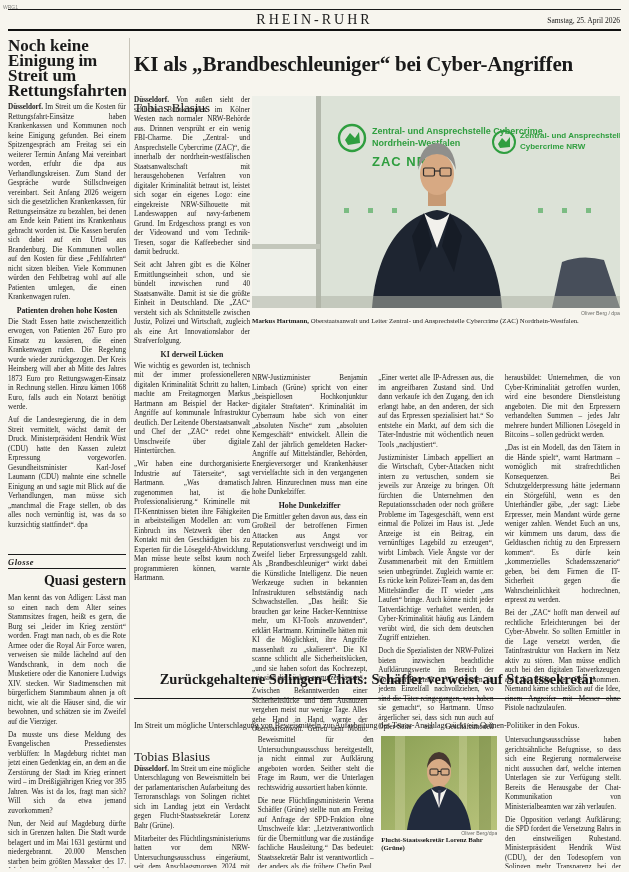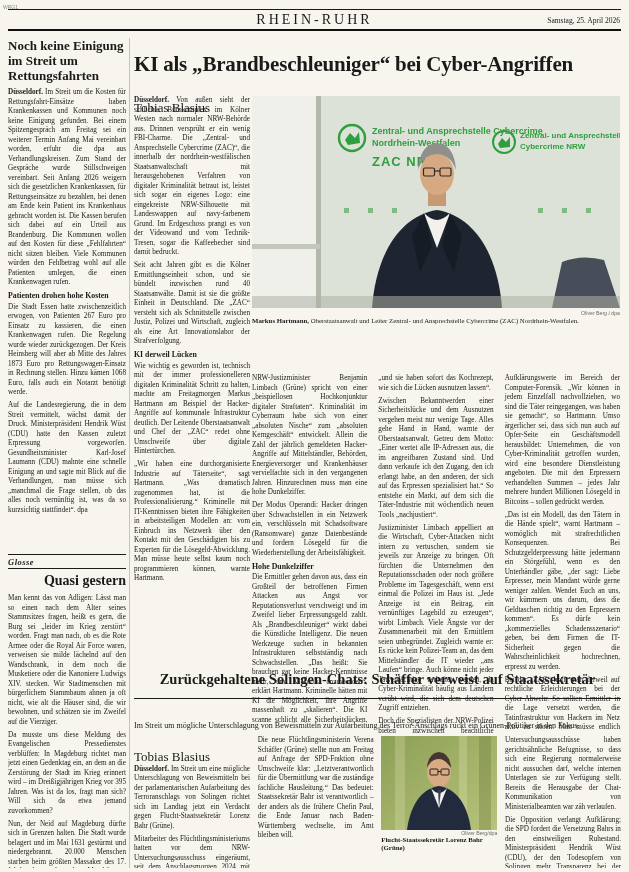--- a/index.html
+++ b/index.html
@@ -8,23 +8,23 @@
   .abs{position:absolute;}
   .rule{border-top:1px solid #1a1a1a;height:0;}
   .rule-thick{border-top:2.2px solid #111;height:0;}
   .vrule{border-left:1px solid #c7c3b8;width:0;}
   .page-code{font-family:"Liberation Sans",sans-serif;font-size:5px;color:#8a8a86;}
   .section-title{font-size:14px;letter-spacing:3px;text-align:center;font-weight:400;}
   .date{font-size:7.5px;text-align:right;}
   .body{font-size:7.2px;line-height:9.5px;text-align:justify;overflow:hidden;}
   .body p{margin:0 0 3.5px 0;}
   .dateline{font-weight:700;}
-  .subhead{font-weight:700;font-size:7.8px;line-height:9.5px;margin:3px 0 2px 0;text-align:left;}
+  .subhead{font-weight:700;font-size:7.8px;line-height:9.5px;margin:3px 0 2px 0;text-align:center;}
   .byline{font-weight:400;font-size:13px;margin:16px 0 3px 0;}
-  .la-headline{font-size:13px;line-height:15px;font-weight:700;margin:0 0 5px 0;}
+  .la-headline{font-size:17px;line-height:15px;font-weight:700;margin:0 0 5px 0;}
   .glosse-label{font-weight:700;font-style:italic;font-size:8.5px;letter-spacing:.5px;
                 border-top:1px solid #1a1a1a;border-bottom:1px solid #1a1a1a;padding:1.5px 0;margin-bottom:4px;}
   .glosse-headline{font-size:14px;font-weight:700;margin:1px 0 5px 0;text-align:right;}
   .main-headline{font-size:21px;font-weight:700;letter-spacing:-0.2px;white-space:nowrap;overflow:hidden;}
   .main-subtitle{font-size:8.6px;white-space:nowrap;overflow:hidden;}
   .bottom-headline{font-size:14.5px;font-weight:700;text-align:center;white-space:nowrap;overflow:hidden;}
   .bottom-subtitle{font-size:8px;white-space:nowrap;overflow:hidden;}
   .photo{display:block;background:#dfe2da;}
   .credit{font-family:"Liberation Sans",sans-serif;font-size:5.2px;color:#6b6b67;text-align:right;}
   .caption{font-size:6.8px;line-height:8.4px;white-space:nowrap;overflow:hidden;}
@@ -135,21 +135,20 @@
       <rect x="0" y="200" width="368" height="12" fill="#aeb3a6" opacity="0.55"></rect>
     </svg>
   </div>
   <div class="abs credit" style="left:252px;top:310px;width:368px;">Oliver Berg / dpa</div>
   <div class="abs caption" style="left:252px;top:317px;width:368px;">
     <b>Markus Hartmann,</b><span> Oberstaatsanwalt und Leiter Zentral- und Ansprechstelle Cybercrime (ZAC) Nordrhein-Westfalen.</span>
   </div>
 
   <div class="abs body cont" style="left:252px;top:330px;width:368px;height:362px;margin-top:44px;">
     <p>NRW-Justizminister Benjamin Limbach (Grüne) spricht von einer „beispiellosen Hochkonjunktur digitaler Straftaten“. Kriminalität im Cyberraum habe sich von einer „absoluten Nische“ zum „absoluten Kerngeschäft“ entwickelt. Allein die Zahl der jährlich gemeldeten Hacker-Angriffe auf Mittelständler, Behörden, Energieversorger und Krankenhäuser vervielfachte sich in den vergangenen Jahren. Hinzurechnen muss man eine hohe Dunkelziffer.</p>
-    <p>Der Modus Operandi: Hacker dringen über Schwachstellen in ein Netzwerk ein, verschlüsseln mit Schadsoftware (Ransomware) ganze Datenbestände und fordern Lösegeld für die Wiederherstellung der Arbeitsfähigkeit.</p>
     <h3 class="subhead">Hohe Dunkelziffer</h3>
     <p>Die Ermittler gehen davon aus, dass ein Großteil der betroffenen Firmen Attacken aus Angst vor Reputationsverlust verschweigt und im Zweifel lieber Erpressungsgeld zahlt. Als „Brandbeschleuniger“ wirkt dabei die Künstliche Intelligenz. Die neuen Werkzeuge suchen in bekannten Infrastrukturen selbstständig nach Schwachstellen. „Das heißt: Sie brauchen gar keine Hacker-Kenntnisse mehr, um KI-Tools anzuwenden“, erklärt Hartmann. Kriminelle hätten mit KI die Möglichkeit, ihre Angriffe massenhaft zu „skalieren“. Die KI scanne schlicht alle Sicherheitslücken, „und sie haben sofort das Kochrezept, wie sich die Lücken ausnutzen lassen“.</p>
     <p>Zwischen Bekanntwerden einer Sicherheitslücke und dem Ausnutzen vergehen meist nur wenige Tage. Alles gehe Hand in Hand, warnte der Oberstaatsanwalt. Getreu dem Motto: „Einer wertet alle IP-Adressen aus, die im angreifbaren Zustand sind. Und dann verkaufe ich den Zugang, den ich erlangt habe, an den anderen, der sich auf das Erpressen spezialisiert hat.“ So entstehe ein Markt, auf dem sich die Täter-Industrie mit wöchentlich neuen Tools „nachjustiert“.</p>
     <p>Justizminister Limbach appelliert an die Wirtschaft, Cyber-Attacken nicht intern zu vertuschen, sondern sie jeweils zur Anzeige zu bringen. Oft fürchten die Unternehmen den Reputationsschaden oder noch größere Probleme im Tagesgeschäft, wenn erst einmal die Polizei im Haus ist. „Jede Anzeige ist ein Beitrag, ein vernünftiges Lagebild zu erzeugen“, wirbt Limbach. Viele Ängste vor der Zusammenarbeit mit den Ermittlern seien unbegründet. Zugleich warnte er: Es rücke kein Polizei-Team an, das dem Mittelständler die IT wieder „ans Laufen“ bringe. Auch könne nicht jeder Tatverdächtige verhaftet werden, da Cyber-Kriminalität häufig aus Ländern verübt wird, die sich dem deutschen Zugriff entziehen.</p>
     <p>Doch die Spezialisten der NRW-Polizei bieten inzwischen beachtliche Aufklärungswerte im Bereich der Computer-Forensik. „Wir können in jedem Einzelfall nachvollziehen, wo sind die Täter reingegangen, was haben sie gemacht“, so Hartmann. Umso ärgerlicher sei, dass sich nun auch auf Opfer-Seite ein Geschäftsmodell herausbildet: Unternehmen, die von Cyber-Kriminalität getroffen wurden, wird eine besondere Dienstleistung angeboten. Die mit den Erpressern verhandelten Summen – jedes Jahr mehrere hundert Millionen Lösegeld in Bitcoins – sollen gedrückt werden.</p>
     <p>„Das ist ein Modell, das den Tätern in die Hände spielt“, warnt Hartmann – womöglich mit strafrechtlichen Konsequenzen. Bei Schutzgelderpressung hätte jedermann ein Störgefühl, wenn es den Unterhändler gäbe, „der sagt: Liebe Erpresser, mein Mandant würde gerne weniger zahlen. Wendet Euch an uns, wir kümmern uns darum, dass die Geldtaschen richtig zu den Erpressern kommen“. Es dürfe kein „kommerzielles Schadensszenario“ geben, bei dem Firmen die IT-Sicherheit gegen die Wahrscheinlichkeit hochrechnen, erpresst zu werden.</p>
     <p>Bei der „ZAC“ hofft man derweil auf rechtliche Erleichterungen bei der Cyber-Abwehr. So sollten Ermittler in die Lage versetzt werden, die Tatinfrastruktur von Hackern im Netz aktiv zu stören. Man müsse endlich auch bei den digitalen Tatwerkzeugen auf die Höhe der Zeit kommen. Niemand käme schließlich auf die Idee, einem Angreifer mit Messer ohne Pistole nachzulaufen.</p>
   </div>
 
   <div class="abs rule" style="left:134px;top:698px;width:487px;"></div>
@@ -157,20 +156,21 @@
   <div class="abs bottom-subtitle" style="left:134px;top:721px;width:487px;">Im Streit um mögliche Unterschlagung von Beweismitteln zur Aufarbeitung des Terror-Anschlags rückt ein Grünen-Politiker in den Fokus.</div>
 
   <div class="abs cols" style="left:134px;top:736px;width:487px;height:132px;">
     <div class="col body">
       <div class="byline">Tobias Blasius</div>
       <p><span class="dateline">Düsseldorf.</span>
          <span>Im Streit um eine mögliche Unterschlagung von Beweismitteln bei der parlamentarischen Aufarbeitung des Terroranschlags von Solingen richtet sich im Landtag jetzt ein Verdacht gegen Flucht-Staatssekretär Lorenz Bahr (Grüne).</span></p>
       <p>Mitarbeiter des Flüchtlingsministeriums hatten vor dem NRW-Untersuchungsausschuss eingeräumt, seit dem Anschlagsmorgen 2024 mit Ex-Ministerin Josefine Paul (Grüne) und Staatssekretär Bahr Chat-Nachrichten ausgetauscht zu haben. Diese Nachrichten waren nie als</p>
     </div>
     <div class="col body">
+      <p>Beweismittel für den Untersuchungsausschuss bereitgestellt, ja nicht einmal zur Aufklärung angeboten worden. Seither steht die Frage im Raum, wer die Unterlagen rechtswidrig aussortiert haben könnte.</p>
       <p>Die neue Flüchtlingsministerin Verena Schäffer (Grüne) stellte nun am Freitag auf Anfrage der SPD-Fraktion ohne Umschweife klar: „Letztverantwortlich für die Übermittlung war die zuständige fachliche Hausleitung.“ Das bedeutet: Staatssekretär Bahr ist verantwortlich – der anders als die frühere Chefin Paul, die Ende Januar nach Baden-Württemberg wechselte, im Amt bleiben will.</p>
     </div>
     <div class="col">
       <div class="photo" style="width:116px;height:94px;">
         <svg width="116" height="94" viewBox="0 0 116 94">
           <defs>
             <linearGradient id="bg2" x1="0" y1="0" x2="1" y2="1">
               <stop offset="0" stop-color="#8ba055"></stop>
                 <stop offset="1" stop-color="#b8c37b"></stop>
             </linearGradient>

